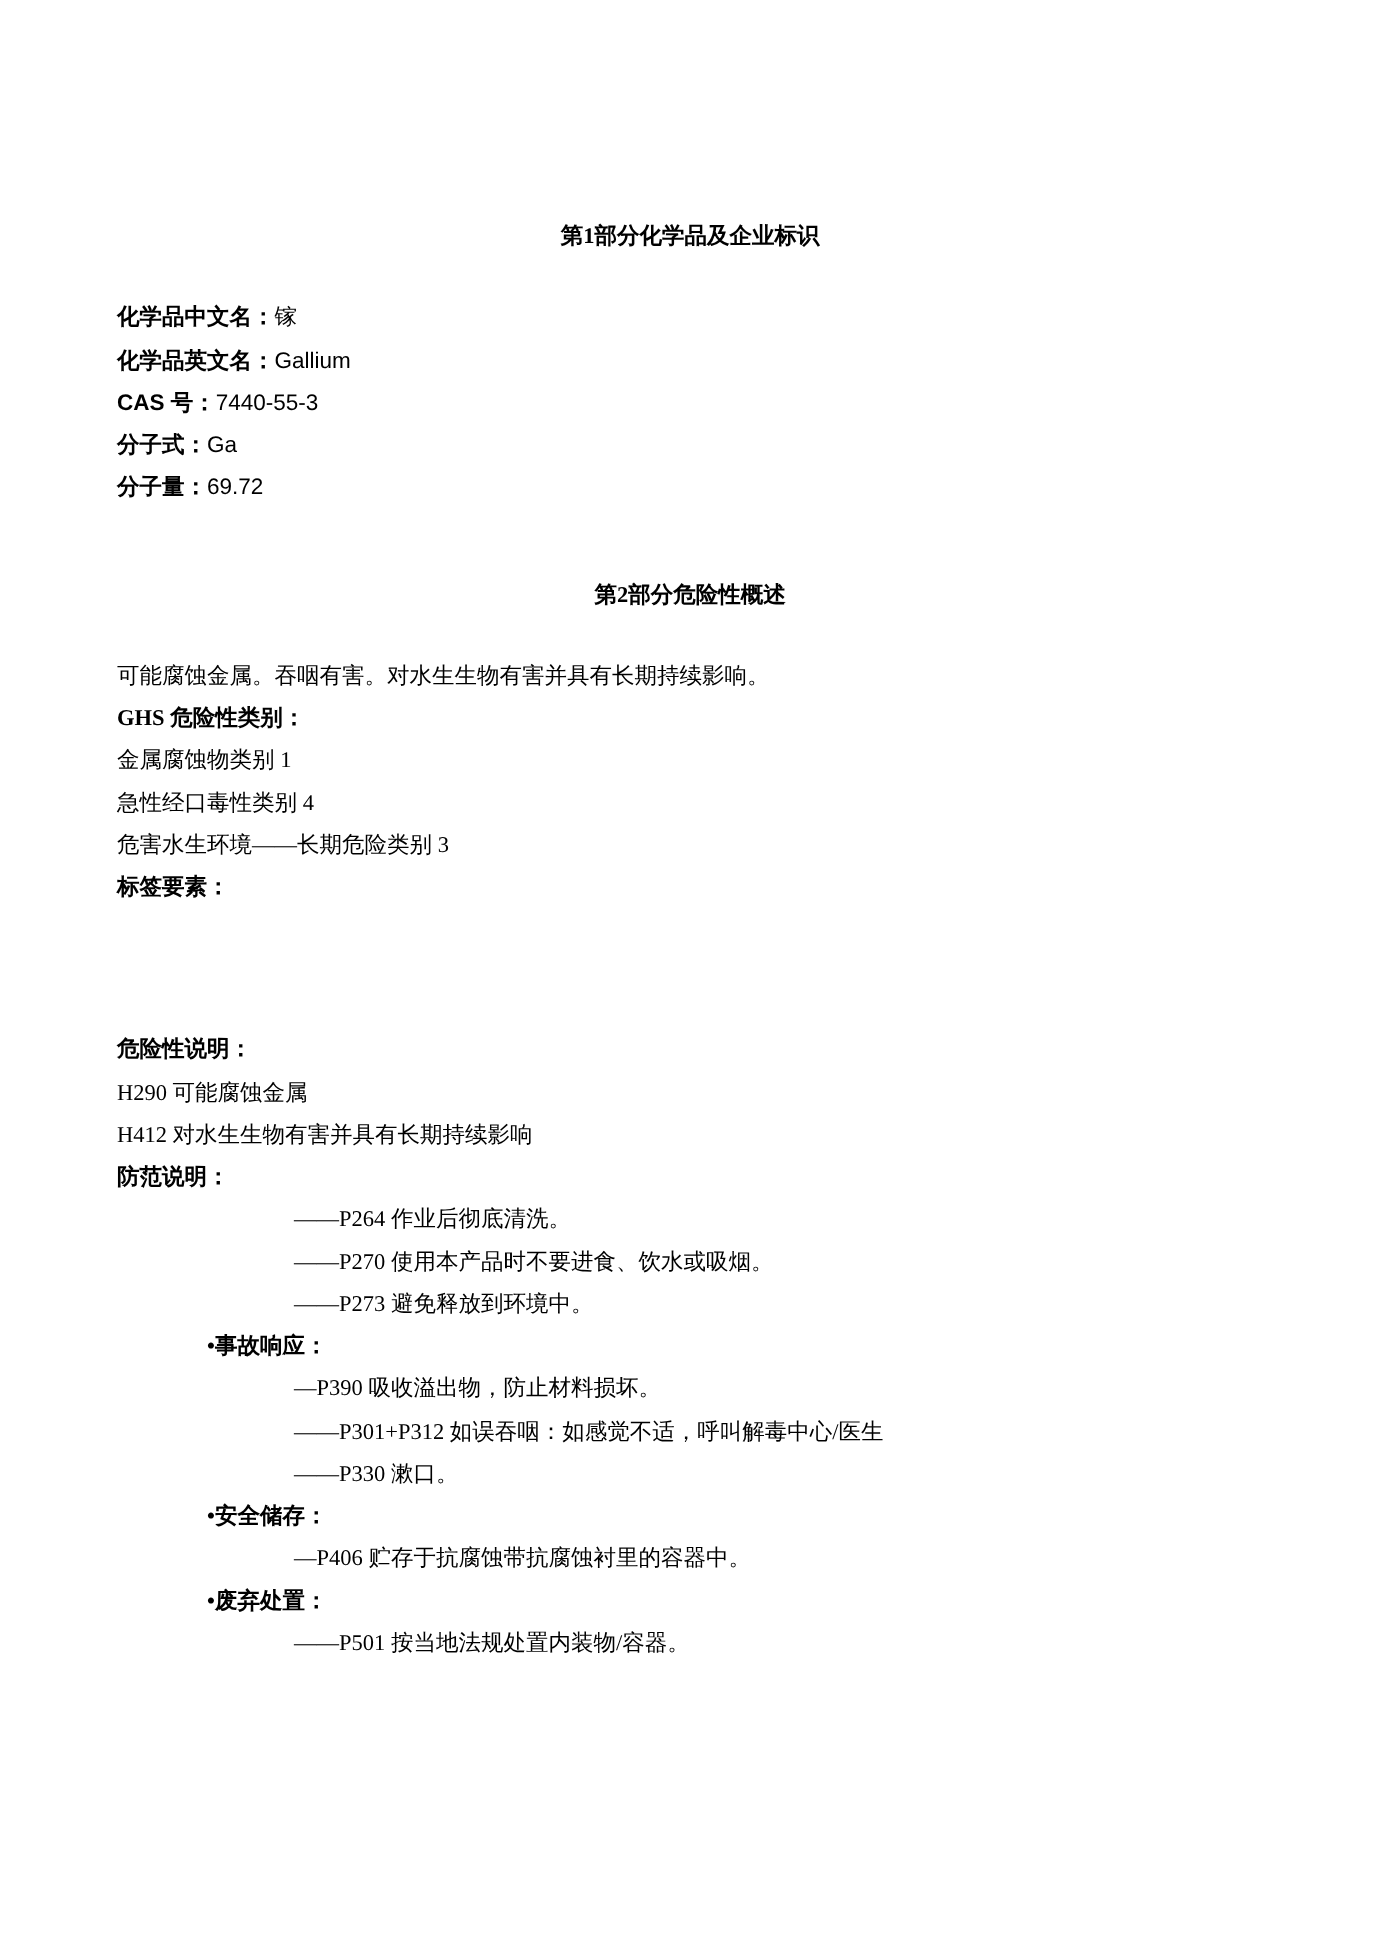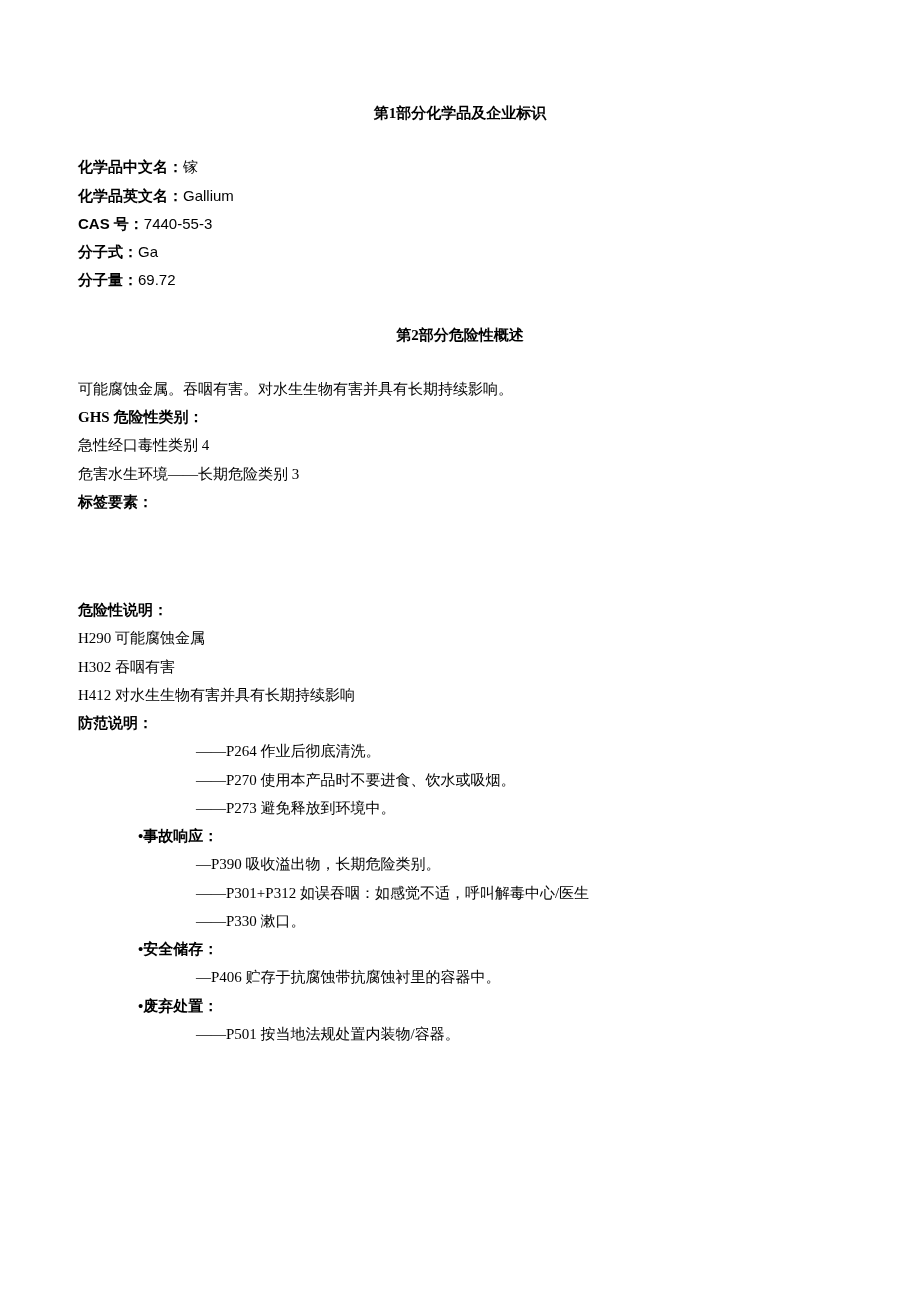--- a/index.html
+++ b/index.html
@@ -20,20 +20,21 @@
       text-align: center;
       font-weight: bold;
       margin-bottom: 28px;
       font-size: 15px;
     }
     .section-title .num {
       font-family: "Times New Roman", serif;
     }
     .section {
       margin-bottom: 28px;
+      margin-top: 45px;
     }
     .row {
       margin-bottom: 2px;
     }
     .label {
       font-weight: bold;
     }
     .bold {
       font-weight: bold;
     }
@@ -77,43 +78,43 @@
 
 <div class="section">
   <div class="section-title">
     <span>第</span><span class="num">2</span><span>部分危险性概述</span>
   </div>
 
   <div class="row">可能腐蚀金属。吞咽有害。对水生生物有害并具有长期持续影响。</div>
 
   <div class="row bold">GHS 危险性类别：</div>
   <div id="ghs-list">
+      <div class="row">金属腐蚀物类别 1</div>
       <div class="row">急性经口毒性类别 4</div>
       <div class="row">危害水生环境——长期危险类别 3</div>
     </div>
 
   <div class="row bold">标签要素：</div>
 
   <div class="spacer"></div>
 
 
   <div class="row bold">危险性说明：</div>
   <div id="hazard-list">
       <div class="row">H290 可能腐蚀金属</div>
-      <div class="row">H302 吞咽有害</div>
       <div class="row">H412 对水生生物有害并具有长期持续影响</div>
     </div>
 
   <div class="row bold">防范说明：</div>
   <div id="precaution-groups">
       <div class="row indent-2">——P264 作业后彻底清洗。</div>
       <div class="row indent-2">——P270 使用本产品时不要进食、饮水或吸烟。</div>
       <div class="row indent-2">——P273 避免释放到环境中。</div>
       <div class="row indent-1 bold">•事故响应：</div>
-      <div class="row indent-2">—P390 吸收溢出物，长期危险类别。</div>
+      <div class="row indent-2">—P390 吸收溢出物，防止材料损坏。</div>
       <div class="row indent-2">——P301+P312 如误吞咽：如感觉不适，呼叫解毒中心/医生</div>
       <div class="row indent-2">——P330 漱口。</div>
       <div class="row indent-1 bold">•安全储存：</div>
       <div class="row indent-2">—P406 贮存于抗腐蚀带抗腐蚀衬里的容器中。</div>
       <div class="row indent-1 bold">•废弃处置：</div>
       <div class="row indent-2">——P501 按当地法规处置内装物/容器。</div>
     </div>
 </div>
 
 </body></html>

